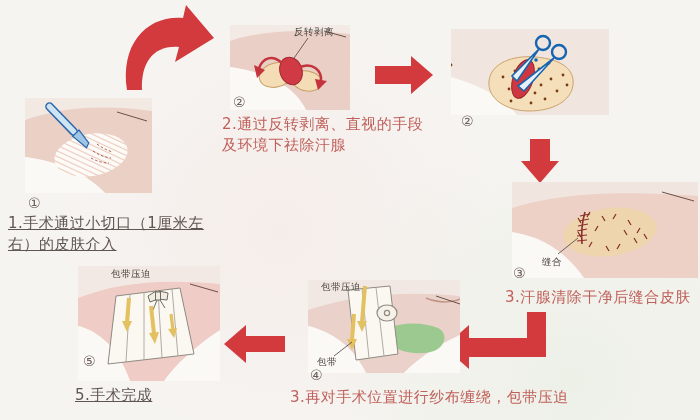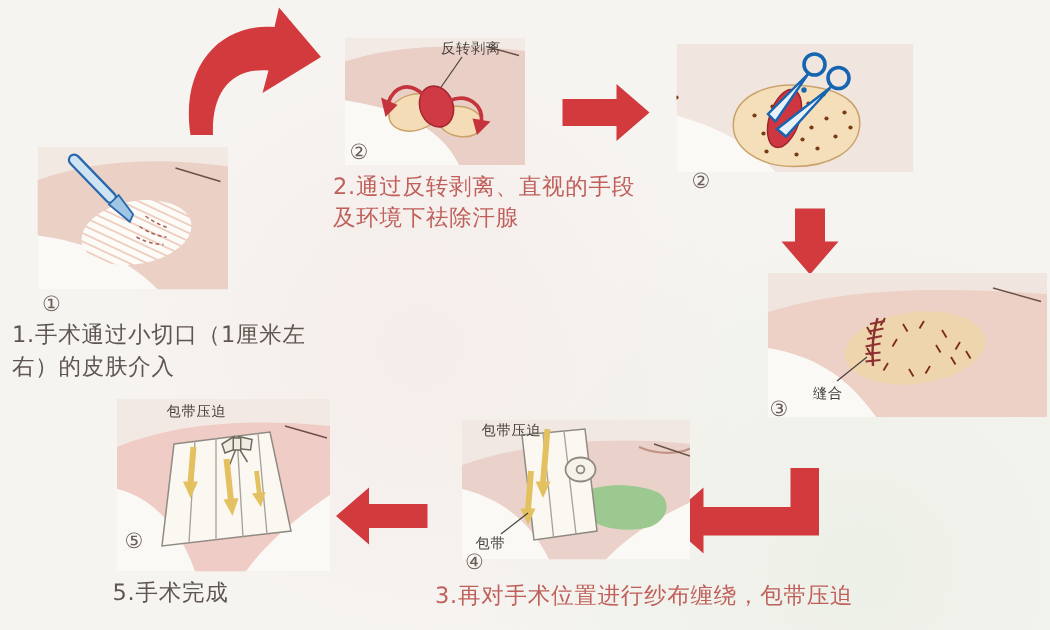--- a/index.html
+++ b/index.html
@@ -7,21 +7,21 @@
     position:relative;width:700px;height:420px;overflow:hidden;
     background:
       radial-gradient(circle at 82% 90%, rgba(196,224,190,0.18), transparent 38%),
       radial-gradient(circle at 40% 55%, rgba(243,219,214,0.28), transparent 45%),
       #f6f4f1;
     font-family:"DejaVu Sans",sans-serif;
   }
   .panel{position:absolute;display:block;}
   .arrows{position:absolute;left:0;top:0;}
   .caption{position:absolute;font-size:15px;line-height:1.4;letter-spacing:0.5px;}
-  .caption.dark{color:#5f5551;}
+  .caption.dark{color:#5f5551;text-decoration:underline;}
   .caption.red{color:#c0605b;}
   .nowrap{white-space:nowrap;}
   .marker{position:absolute;font-size:14px;color:#6b5f58;line-height:1;}
   .anno{font-size:9.5px;fill:#47413c;letter-spacing:0.5px;}
 </style>
 </head>
 <body>
 
 <div class="canvas">
 
@@ -142,20 +142,21 @@
       <line x1="67" y1="39" x2="77" y2="37" stroke-width="1.2"></line>
       <line x1="66" y1="44" x2="76" y2="42" stroke-width="1.2"></line>
       <line x1="65" y1="49" x2="75" y2="47" stroke-width="1.2"></line>
       <line x1="65" y1="54" x2="75" y2="53" stroke-width="1.2"></line>
       <line x1="65" y1="59" x2="75" y2="58" stroke-width="1.2"></line>
     </g>
     <line x1="46" y1="72" x2="66" y2="56" stroke="#47413c" stroke-width="0.8"></line>
     <text class="anno" x="30" y="83">缝合</text>
   </svg>
   <span class="marker" style="left:513px;top:266px">③</span>
+  <div class="caption red nowrap" style="left:505px;top:287px">3.汗腺清除干净后缝合皮肤</div>
 
   <svg class="panel" style="left:308px;top:280px" width="152" height="93" viewBox="0 0 152 93">
     <rect width="152" height="93" fill="#f2e8e3"></rect>
     <path d="M0,30 C40,16 95,10 152,16 L152,55 C128,66 108,80 96,93 L58,93 C42,60 16,50 0,46 Z" fill="#ead2ca"></path>
     <path d="M0,46 C16,50 42,60 58,93 L0,93 Z" fill="#fbf9f6"></path>
     <path d="M152,55 C128,66 108,80 96,93 L152,93 Z" fill="#fbf9f6"></path>
     <path d="M118,18 C132,24 146,22 152,19" stroke="#c29486" stroke-width="1.5" fill="none"></path>
     <line x1="128" y1="16" x2="152" y2="24" stroke="#6b5146" stroke-width="1"></line>
     <path d="M80,48 C94,42 116,42 130,48 C140,53 138,66 126,71 C110,76 90,72 82,64 Z" fill="#9bc98f"></path>
     <g>

